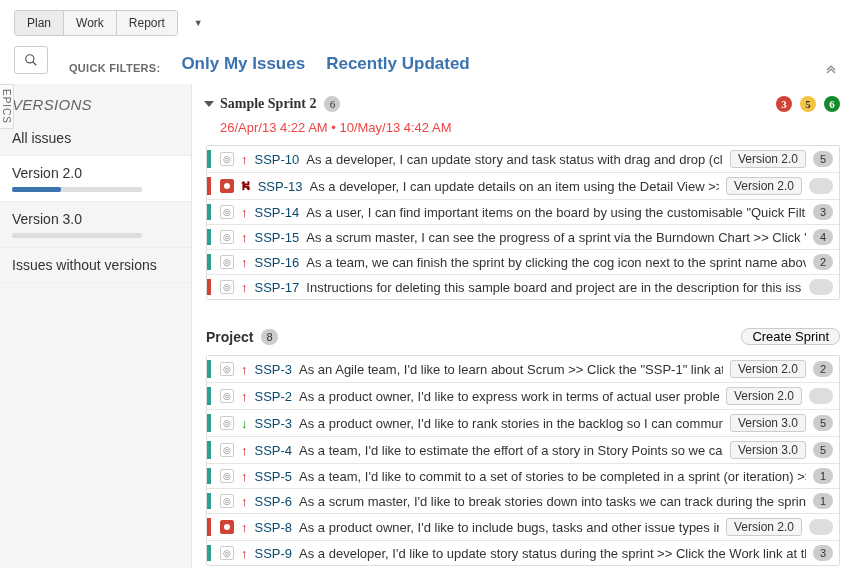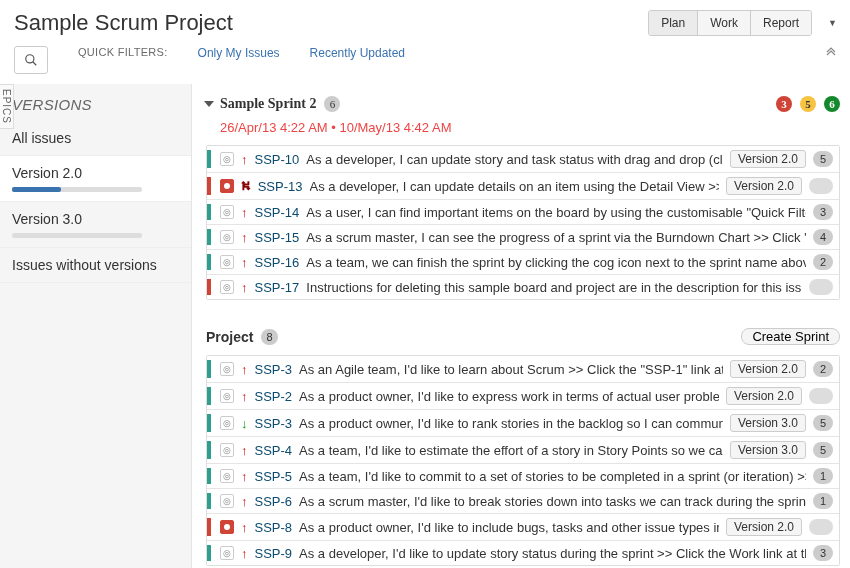--- a/index.html
+++ b/index.html
@@ -5,24 +5,24 @@
 * { box-sizing: border-box; margin: 0; padding: 0; }
 body { font-family: Arial, Helvetica, sans-serif; font-size: 13px; color: #333; background:#fff; }
 .header { display:flex; align-items:center; justify-content:space-between; padding:10px 14px 6px; }
 .title { font-size:22px; font-weight:400; color:#333;}
 .header-right { display:flex; align-items:center; gap:8px;}
 .btngrp { display:flex; border:1px solid #ccc; border-radius:3px; overflow:hidden;}
 .btngrp .btn { padding:5px 12px; background:#f5f5f5; border:none; border-right:1px solid #ccc; cursor:pointer; font-size:12px; color:#333;}
 .btngrp .btn:last-child { border-right:none;}
 .btngrp .btn.active { background:#ebebeb;}
 .gear { width:16px; height:16px; padding:5px 6px; cursor:pointer; color:#555; display:flex; align-items:center; gap:2px;}
-.subbar { display:flex; align-items:flex-start; padding:4px 14px 10px; gap:30px;}
+.subbar { display:flex; align-items:flex-end; padding:4px 14px 10px; gap:21px;font-weight:bold;}
 .searchbtn { border:1px solid #ccc; border-radius:3px; width:34px; height:28px; display:flex; align-items:center; justify-content:center; cursor:pointer; background:#fff;}
 .qf-label { font-size:11px; color:#6b6b6b; letter-spacing:0.3px;}
-.qf-link { color:#3b73af; cursor:pointer; font-size:12px;}
+.qf-link { color:#3b73af; cursor:pointer; font-size:17px;}
 .subbar .expand { margin-left:auto; color:#888; cursor:pointer;}
 .epics-tab { position:absolute; left:0; top:84px; writing-mode:vertical-lr; font-size:10px; color:#666; letter-spacing:1px; padding:4px 1px; border:1px solid #ddd; border-left:none; background:#fafafa;}
 .layout { display:flex; height: calc(568px - 78px);}
 .sidebar { width:192px; background:#f5f5f5; border-right:1px solid #e5e5e5; padding-top:6px;}
 .side-head { font-size:15px; color:#666; letter-spacing:0.3px; padding:6px 12px 8px;font-style:italic;}
 .side-item { padding:9px 12px; font-size:14px; color:#333; cursor:pointer; border-bottom:1px solid #eee; position:relative;}
 .side-item.selected { background:#fff;}
 .progress { height:5px; background:#ddd; margin-top:6px; border-radius:2px; position:relative; width:130px;}
 .progress .bar { height:100%; background:#3b73af; border-radius:2px;}
 .main { flex:1; padding:8px 10px 0 14px; overflow-y:auto;}
@@ -52,21 +52,20 @@
 .estpill.empty { background:#ddd; min-width:24px;}
 .backlog-head { display:flex; align-items:center; gap:8px; padding:4px 0 10px;}
 .backlog-head .spacer { flex:1;}
 .create-btn { border:1px solid #ccc; border-radius:8px; padding:0 10px; background:#f5f5f5; cursor:pointer; font-size:13px;}
 svg { display:block;}
 </style>
 </head>
 <body>
 
 <div class="header">
-  <div class="title">Sample Scrum Project</div>
   <div class="header-right">
     <div class="btngrp">
       <button class="btn active">Plan</button>
       <button class="btn">Work</button>
       <button class="btn">Report</button>
     </div>
     <div class="gear">
       <svg width="15" height="15" viewBox="0 0 24 24" fill="#555">
           <path d="M19.14,12.94a7,7,0,0,0,.05-.94,7,7,0,0,0-.05-.94l2.11-1.65a.5.5,0,0,0,.12-.64l-2-3.46a.5.5,0,0,0-.61-.22l-2.49,1a7,7,0,0,0-1.62-.94L14.4,2.5A.5.5,0,0,0,13.9,2H9.9a.5.5,0,0,0-.5.42L9.15,5.07a7,7,0,0,0-1.62.94l-2.49-1a.5.5,0,0,0-.61.22l-2,3.46a.5.5,0,0,0,.12.64L4.66,11a7,7,0,0,0,0,1.88L2.55,14.53a.5.5,0,0,0-.12.64l2,3.46a.5.5,0,0,0,.61.22l2.49-1a7,7,0,0,0,1.62.94l.25,2.65a.5.5,0,0,0,.5.42h4a.5.5,0,0,0,.5-.42l.25-2.65a7,7,0,0,0,1.62-.94l2.49,1a.5.5,0,0,0,.61-.22l2-3.46a.5.5,0,0,0-.12-.64ZM11.9,15.5A3.5,3.5,0,1,1,15.4,12,3.5,3.5,0,0,1,11.9,15.5Z"></path>
         </svg>

